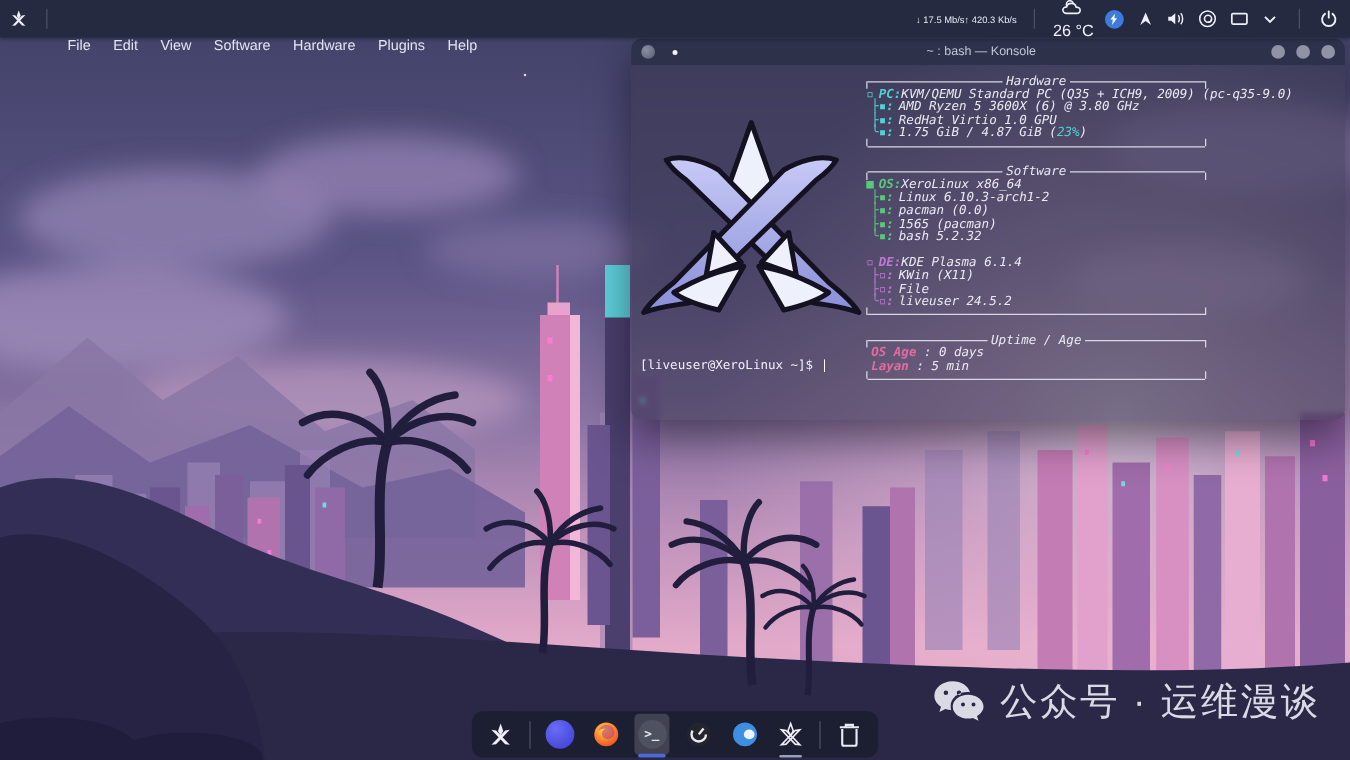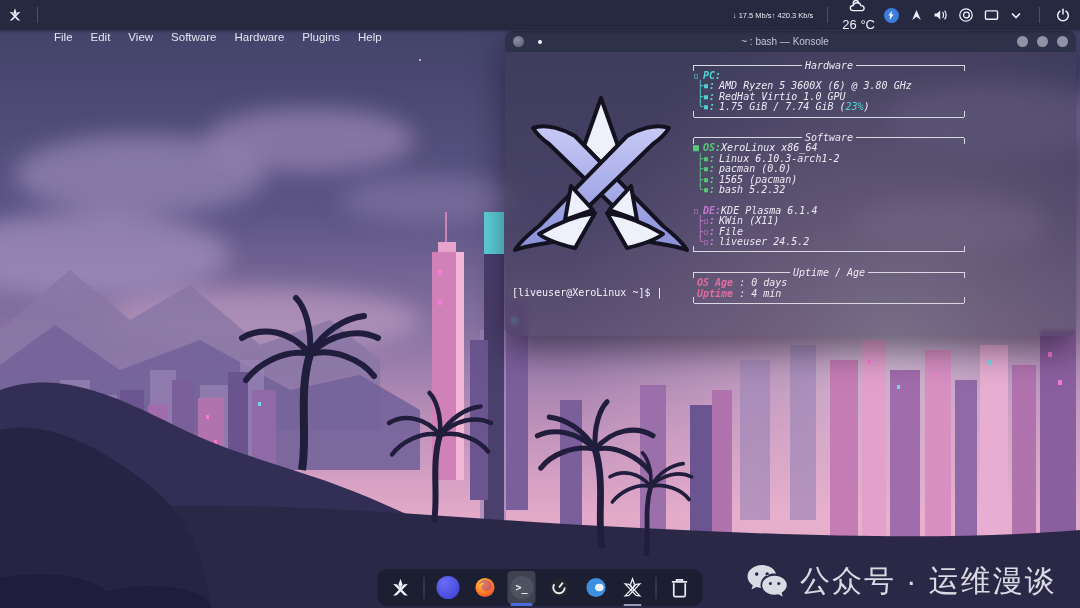--- a/index.html
+++ b/index.html
@@ -80,21 +80,21 @@
   }
   .dock-item.running::after{
     content:"";position:absolute;bottom:-2px;left:5px;right:5px;height:2px;background:#9aa0b4;border-radius:2px;
   }
   .orb{width:23px;height:23px;border-radius:50%;}
   .konsole-ic{width:23px;height:23px;border-radius:50%;background:#4d5160;display:flex;align-items:center;justify-content:center;
     color:#e8e9f0;font-family:"DejaVu Sans Mono",monospace;font-size:10px;font-weight:bold;}
   
   #watermark{
     position:absolute;left:746px;top:541px;z-index:20;display:flex;align-items:center;gap:10px;
-    color:rgba(233,233,242,.92);font-size:30px;letter-spacing:2px;margin-top:20px;
+    color:rgba(233,233,242,.92);font-size:30px;letter-spacing:2px;
   }
 </style>
 </head>
 <body>
 
 <svg id="wallpaper" width="1080" height="608" viewBox="0 0 1080 608" preserveAspectRatio="none">
   <defs>
     <linearGradient id="sky" x1="0" y1="0" x2="0" y2="1">
       <stop offset="0" stop-color="#3f4066"></stop>
       <stop offset="0.35" stop-color="#5c5585"></stop>
@@ -276,24 +276,24 @@
     <div id="fetch-info">
 
       <div class="sect hw">
         <div class="box-line box-top">
           <span class="stub"></span>
             <span class="seg"></span>
           <span class="box-title">Hardware</span>
           <span class="seg"></span>
             <span class="stub"></span>
         </div>
-        <div class="trow"><span class="tree">▫</span><span class="label">PC:</span> </div>
+        <div class="trow"><span class="tree">▫</span><span class="label">PC:</span> <span class="value">KVM/QEMU Standard PC (Q35 + ICH9, 2009) (pc-q35-9.0)</span></div>
         <div class="trow sub"><span class="tree">├▪:</span><span class="value">AMD Ryzen 5 3600X (6) @ 3.80 GHz</span></div>
         <div class="trow sub"><span class="tree">├▪:</span><span class="value">RedHat Virtio 1.0 GPU</span></div>
-        <div class="trow sub"><span class="tree">╰▪:</span><span class="value">1.75 GiB / 7.74 GiB (</span><span class="suffix-cyan">23%</span><span class="value">)</span></div>
+        <div class="trow sub"><span class="tree">╰▪:</span><span class="value">1.75 GiB / 4.87 GiB (</span><span class="suffix-cyan">23%</span><span class="value">)</span></div>
         <div class="box-line box-bottom">
           <span class="stub"></span>
             <span class="seg"></span>
             <span class="stub"></span>
         </div>
       </div>
 
       <div class="sect">
         <div class="box-line box-top sw">
           <span class="stub"></span>
@@ -325,21 +325,21 @@
 
       <div class="sect up">
         <div class="box-line box-top">
           <span class="stub"></span>
             <span class="seg"></span>
           <span class="box-title">Uptime / Age</span>
           <span class="seg"></span>
             <span class="stub"></span>
         </div>
         <div class="trow sub"><span class="label">OS Age</span><span class="value"> : 0 days</span></div>
-        <div class="trow sub"><span class="label">Uptime</span><span class="value"> : 4 min</span></div>
+        <div class="trow sub"><span class="label">Layan</span><span class="value"> : 5 min</span></div>
         <div class="box-line box-bottom">
           <span class="stub"></span>
             <span class="seg"></span>
             <span class="stub"></span>
         </div>
       </div>
     </div>
 
     <div id="prompt"><span>[liveuser@XeroLinux ~]$ </span><span id="cursor">|</span></div>
   </div>

